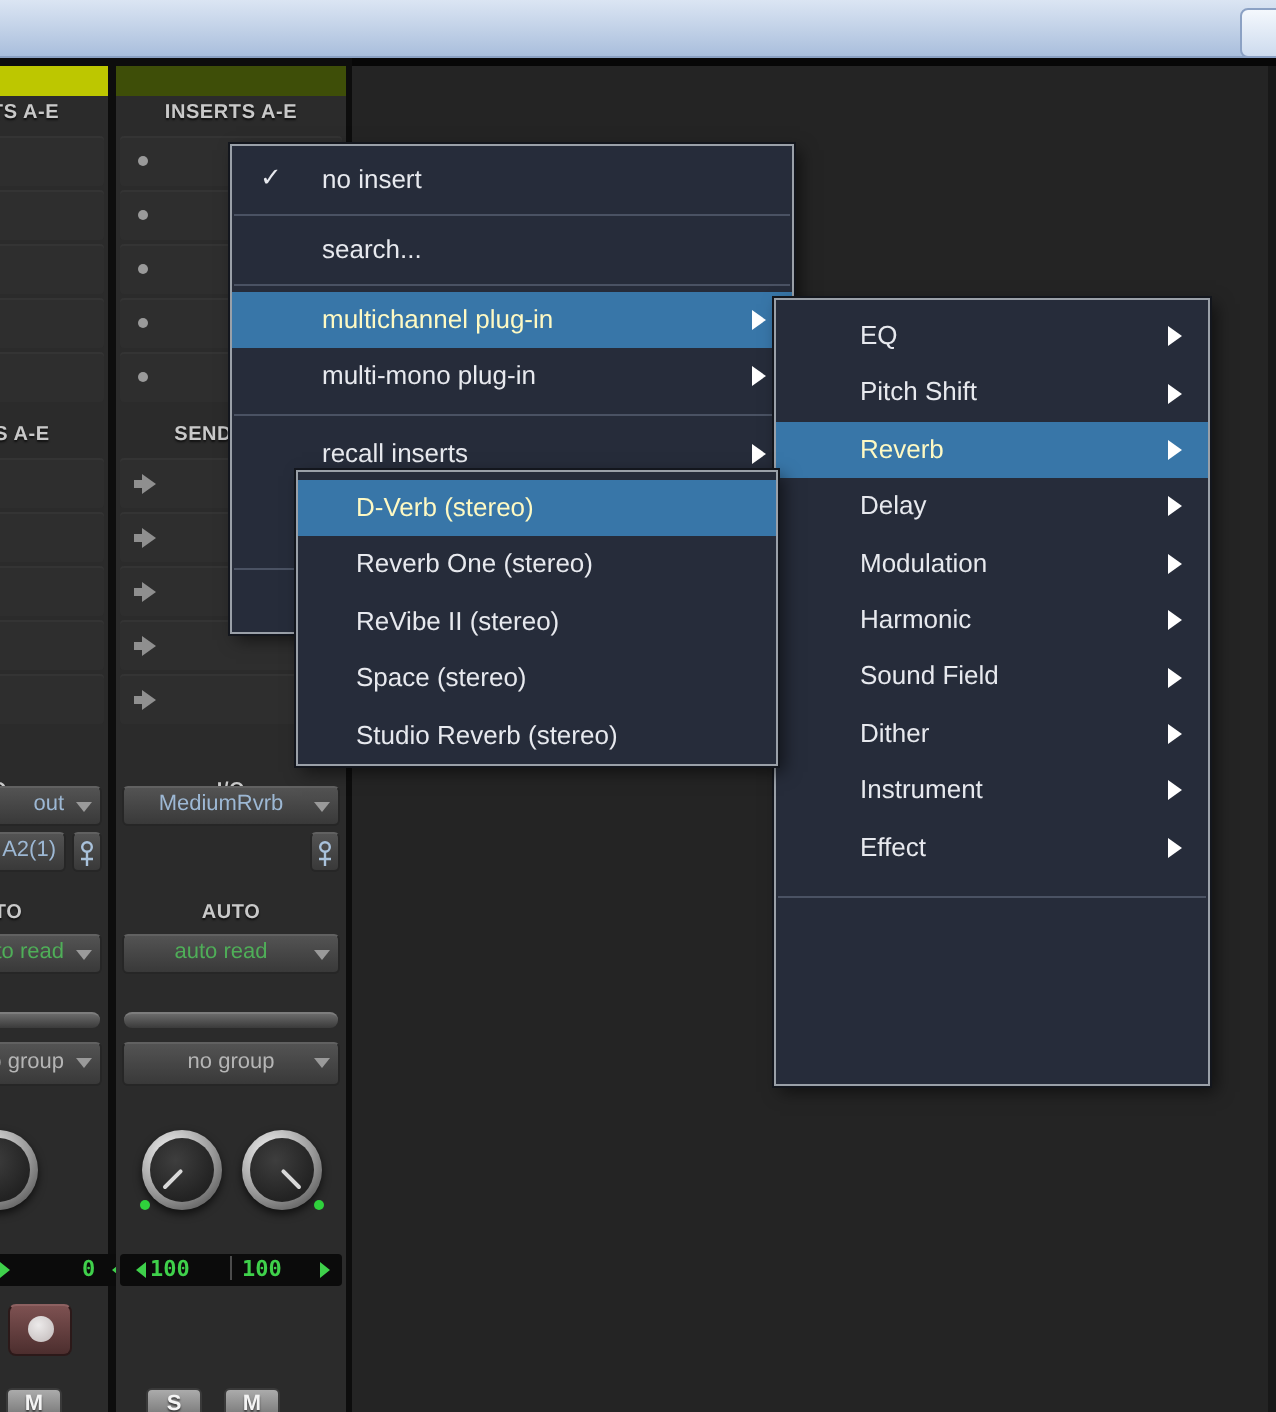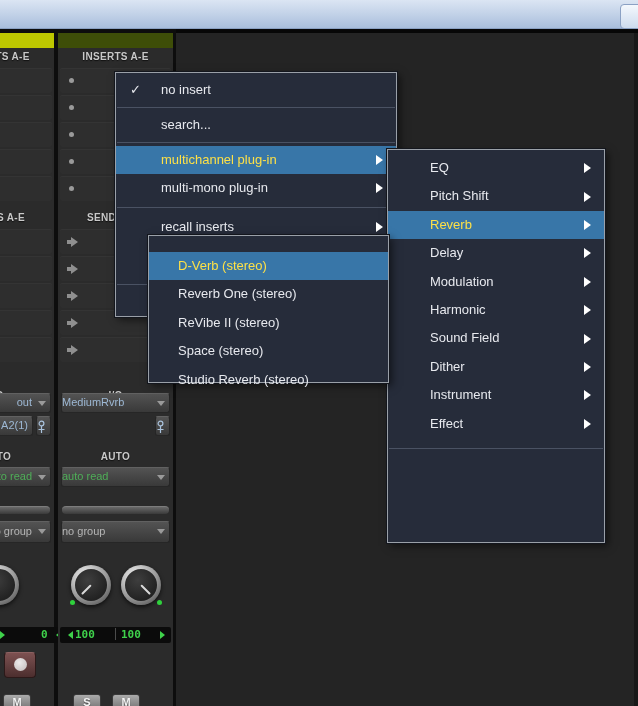--- a/index.html
+++ b/index.html
@@ -28,21 +28,21 @@
   .lbl-inserts{top:18px}.lbl-sends{top:179px}.lbl-io{top:357px}.lbl-auto{top:418px}
   .slot{position:absolute;left:2px;width:111px;height:25px;background:#2e2e2e;border-radius:2px;
     box-shadow:inset 0 1px 0 #343434}
   .dot{position:absolute;left:9px;top:10px;width:5px;height:5px;border-radius:50%;background:#9a9a9a}
   .send-icon{position:absolute;left:7px;top:8px;width:12px;height:10px}
   .send-tail{position:absolute;left:0;top:3px;width:4px;height:4px;background:#8f8f8f}
   .send-tri{position:absolute;left:4px;top:0;width:0;height:0;
     border-top:5px solid transparent;border-bottom:5px solid transparent;border-left:7px solid #8f8f8f}
   .btn{position:absolute;box-sizing:border-box;background:linear-gradient(#535353,#393939);
     border:1px solid #262626;border-top-color:#616161;border-radius:3px;
-    font-size:11px;color:#cfcfcf;line-height:17px;white-space:nowrap;overflow:hidden}
+    font-size:11px;color:#cfcfcf;text-align:center;line-height:17px;white-space:nowrap;overflow:hidden}
   .dd{position:absolute;right:4px;top:8px;width:0;height:0;
     border-left:4px solid transparent;border-right:4px solid transparent;border-top:5px solid #9a9a9a}
   .out-btn{left:3px;top:360px;width:109px;height:20px;padding-right:10px}
   .in-btn{left:3px;top:383px;width:91px;height:20px}
   .in-icon-btn{left:97px;top:383px;width:15px;height:20px}
   .io-text{color:#9db8d4}
   .auto-btn{left:3px;top:434px;width:109px;height:20px;color:#4fae58;padding-right:10px}
   .frag{text-align:right;padding-right:18px}
   .frag2{text-align:right;padding-right:4px}
   .hbar{position:absolute;left:4px;top:473px;width:107px;height:8px;border-radius:4px;box-sizing:border-box;
@@ -74,26 +74,26 @@
   .rec-btn{position:absolute;left:65px;top:619px;width:32px;height:26px;border-radius:4px;box-sizing:border-box;
     background:linear-gradient(#7d5151,#4c2e2e);border:1px solid #2c1919;border-top-color:#8d6161}
   .rec-dot{position:absolute;left:9px;top:5px;width:13px;height:13px;border-radius:50%;
     background:radial-gradient(circle at 40% 35%,#eceaea,#c0b8b8)}
 
   
   .menu{position:absolute;box-sizing:border-box;background:#262c3a;border:1px solid #9aa0a8;
     box-shadow:0 0 0 1px #13161d,3px 3px 8px rgba(0,0,0,.55)}
   #insert-menu{left:115px;top:72px;width:282px;height:245px;padding-top:3px;z-index:10}
   #category-menu{left:387px;top:149px;width:218px;height:394px;padding-top:4px;z-index:11}
-  #plugin-menu{left:148px;top:235px;width:241px;height:148px;padding-top:16px;z-index:12}
+  #plugin-menu{left:148px;top:235px;width:241px;height:148px;padding-top:4px;z-index:12}
   .mi{position:relative;height:28px;line-height:28px;color:#e7e9ee;font-size:13px;
     padding-left:45px;white-space:nowrap}
   #category-menu .mi{height:28.4px;line-height:28.4px;padding-left:42px}
   #plugin-menu .mi{height:28.4px;line-height:28.4px;padding-left:29px}
-  .mi.hl{background:#3876a8;color:#fde047}
+  .mi.hl{background:#3876a8;color:#fef9c3}
   .sep{height:1px;background:#4a5263;margin:3px 1px}
   .sep.m2{margin:5px 1px}
   .spacer40{height:40px}
   .check{position:absolute;left:14px;top:0;font-family:"DejaVu Sans",sans-serif;font-weight:bold;font-size:13px}
   .sub-arrow{position:absolute;right:13px;top:50%;margin-top:-5px;width:0;height:0;
     border-top:5px solid transparent;border-bottom:5px solid transparent;border-left:7px solid #fff}
 </style>
 </head>
 <body>
 

